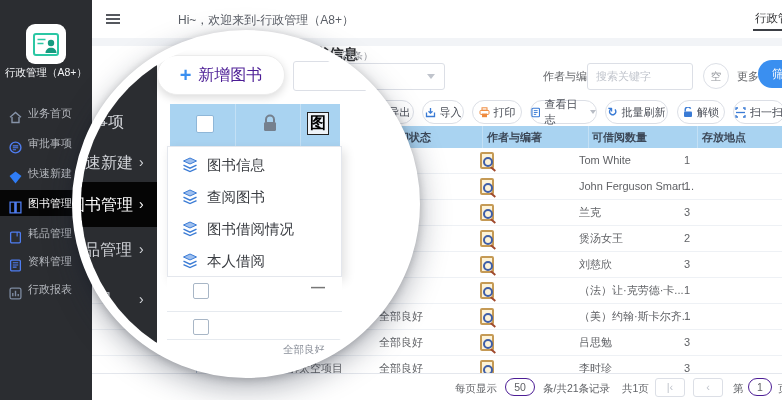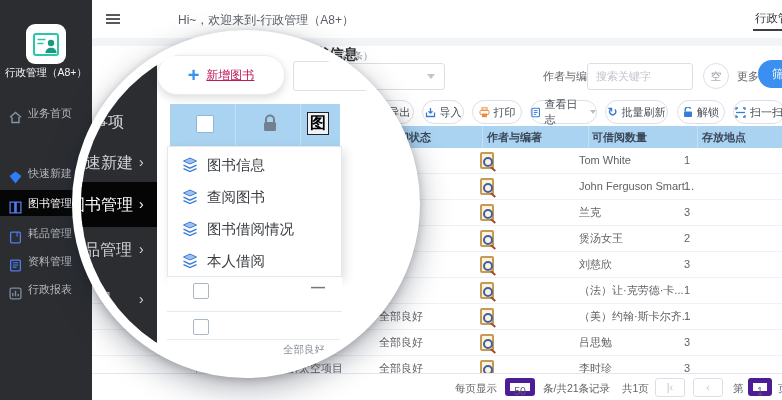--- a/index.html
+++ b/index.html
@@ -54,33 +54,33 @@
   .c-status{left:287px;}
   .c-author{left:487px;}
   .c-qty{left:592px;}
   .bicon{position:absolute;left:388px;top:4px;width:14px;height:17px;background:#fdf3d8;border:2px solid #c59a55;border-radius:2px;cursor:pointer;}
   .bicon::after{content:"";position:absolute;left:1px;top:3px;width:6px;height:6px;border:2px solid #3f5fa8;border-radius:50%;}
   .bicon::before{content:"";position:absolute;right:-4px;bottom:-3px;width:6px;height:2px;background:#a04a2e;transform:rotate(40deg);}
 
   
   .pfoot{position:absolute;left:92px;top:373px;width:690px;height:27px;background:#fff;border-top:1px solid #e4e7ed;padding-left:16px;}
   .ptext{position:absolute;top:8px;font-size:10.5px;color:#606266;white-space:nowrap;}
-  .pbox{position:absolute;top:4px;height:18px;border:5px solid #4c1d95;border-radius:3px;background:#fff;font-size:10.5px;color:#606266;text-align:center;line-height:17px;}
+  .pbox{position:absolute;top:4px;height:18px;border:1px solid #4c1d95;border-radius:9px;background:#fff;font-size:10.5px;color:#606266;text-align:center;line-height:17px;}
   .pnav{position:absolute;top:4px;width:30px;height:19px;border:1px solid #dcdfe6;border-radius:3px;background:#fff;font-size:11px;color:#c0c4cc;text-align:center;line-height:17px;cursor:pointer;}
 
   
   .lens{position:absolute;left:72px;top:30px;width:348px;height:348px;border:9px solid #fff;border-radius:50%;background:#fff;overflow:hidden;box-shadow:0 10px 30px rgba(25,35,55,.35), 0 2px 8px rgba(0,0,0,.2);}
   .lens-inner{position:absolute;left:0;top:0;width:330px;height:330px;}
   .m-slab{position:absolute;left:0;top:0;width:76px;height:330px;background:#2b2d31;}
   .m-frag{position:absolute;font-size:16px;color:#cfd1d6;white-space:nowrap;}
   .m-chev{position:absolute;font-size:14px;color:#d5d7db;}
   .m-active{position:absolute;left:0;top:143px;width:76px;height:45px;background:#050505;}
   .m-addbtn{position:absolute;left:76px;top:16px;width:128px;height:40px;background:#fff;border:1px solid #ececec;border-radius:20px;box-shadow:0 3px 8px rgba(0,0,0,.14);display:flex;align-items:center;justify-content:center;gap:7px;cursor:pointer;}
   .m-addbtn .plus{color:#3a8ff0;font-size:20px;font-weight:bold;line-height:1;}
-  .m-addbtn .albl{font-size:12px;color:#be185d;text-decoration:underline;}
+  .m-addbtn .albl{font-size:16px;color:#4c1d95;}
   .m-selfrag{position:absolute;left:212px;top:22px;width:130px;height:30px;background:#fff;border:1px solid #dcdfe6;border-radius:3px;}
   .m-bluehdr{position:absolute;left:89px;top:65px;width:170px;height:42px;background:#a9d3f1;}
   .m-hsep{position:absolute;top:0;width:1px;height:42px;background:#c3e0f5;}
   .m-cb{position:absolute;width:18px;height:18px;background:#fff;border:1px solid #8fb7d8;border-radius:2px;}
   .m-char{position:absolute;left:137px;top:8px;font-size:16px;font-weight:bold;color:#000;border:1px solid #222;padding:0 2px;background:#eef3f8;}
   .m-popup{position:absolute;left:86px;top:107px;width:175px;height:131px;background:#fff;border:1px solid #e4e7ed;box-shadow:3px 4px 10px rgba(0,0,0,.12);}
   .m-item{position:relative;height:32px;display:flex;align-items:center;gap:9px;padding-left:14px;cursor:pointer;}
   .m-item .milabel{font-size:14.5px;color:#3a3d42;}
   .m-rows{position:absolute;left:86px;top:238px;width:175px;height:92px;background:#fff;}
   .m-dash{position:absolute;left:144px;top:2px;font-size:14px;color:#777;font-weight:bold;}
@@ -104,20 +104,27 @@
         </svg>
     </div>
     <div class="app-title">行政管理（A8+）</div>
 
     <div class="nav-item" style="top:100px">
       <span class="nicon"><svg width="13" height="13" viewBox="0 0 13 13">
             <path d="M1 6.2 6.5 1.4 12 6.2" fill="none" stroke="#8693a8" stroke-width="1.4"></path>
             <path d="M3 6v5.5h7V6" fill="none" stroke="#8693a8" stroke-width="1.4"></path>
           </svg></span>
       <span class="nlabel">业务首页</span>
+    </div>
+    <div class="nav-item" style="top:130px">
+      <span class="nicon"><svg width="13" height="13" viewBox="0 0 12 12">
+            <circle cx="6" cy="6" r="5" fill="none" stroke="#4f7df0" stroke-width="1.3"></circle>
+            <path d="M3.5 4.5h5M3.5 6.3h5M3.5 8h3" stroke="#4f7df0" stroke-width="1"></path>
+          </svg></span>
+      <span class="nlabel">审批事项</span>
     </div>
     <div class="nav-item" style="top:160px">
       <span class="nicon"><svg width="13" height="13" viewBox="0 0 12 12">
             <path d="M6 .5 11.5 4.7 6 11.5.5 4.7z" fill="#2f7df6"></path>
           </svg></span>
       <span class="nlabel">快速新建</span>
     </div>
     <div class="nav-item active" style="top:190px">
       <span class="nicon"><svg width="13" height="13" viewBox="0 0 12 12">
             <path d="M1 1h4.4v10H1zM6.6 1H11v10H6.6z" fill="none" stroke="#4f7df0" stroke-width="1.2"></path>

